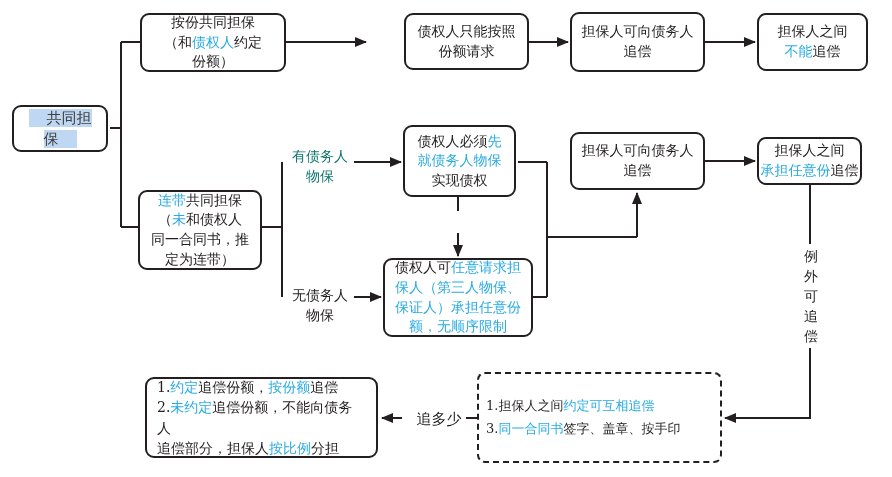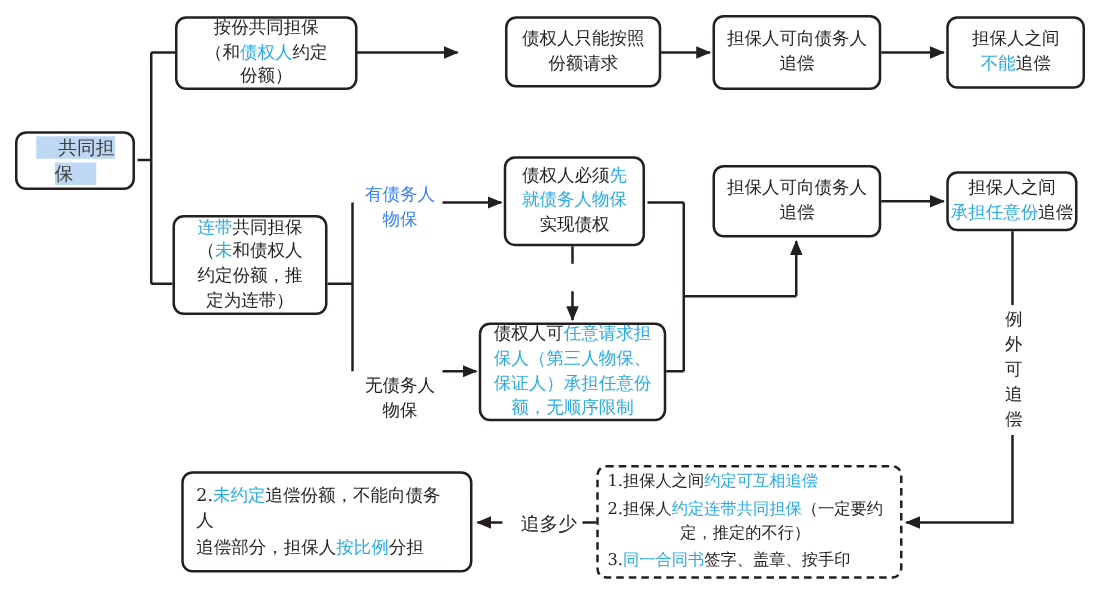--- a/index.html
+++ b/index.html
@@ -19,23 +19,23 @@
   .listbox{flex-direction:column;align-items:flex-start;justify-content:center;padding:4px 10px;}
   .listbox .item{display:block;white-space:pre-line;text-align:left;}
   .dashedbox{border-style:dashed;border-radius:8px;font-size:13px;line-height:1.4;padding:4px 7px;}
   .dashedbox .item{margin:2px 0;text-align:center;}
   
   #n-root{left:12px;top:105px;width:96px;height:47px;font-size:15px;}
   #n-anfen{left:140px;top:13px;width:146px;height:59px;}
   #n-fene{left:368px;top:13px;width:125px;height:57px;margin-left:36px;}
   #n-zhtop{left:570px;top:12px;width:135px;height:60px;}
   #n-buneng{left:757px;top:13px;width:111px;height:58px;}
-  #n-liandai{left:138px;top:172px;width:124px;height:80px;}
-  #l-you{left:287px;top:146px;width:66px;height:42px;color:#3b82f6;}
-  #l-wu{left:287px;top:299px;width:66px;height:42px;}
+  #n-liandai{left:138px;top:190px;width:124px;height:80px;}
+  #l-you{left:287px;top:146px;width:66px;height:42px;color:#0f766e;}
+  #l-wu{left:287px;top:285px;width:66px;height:42px;}
   #n-xian{left:403px;top:125px;width:113px;height:72px;}
   #l-shixian{left:383px;top:211px;width:152px;height:22px;}
   #n-renyi{left:383px;top:258px;width:150px;height:79px;}
   #n-zhmid{left:570px;top:132px;width:135px;height:58px;}
   #n-yuanze{left:757px;top:137px;width:105px;height:48px;}
   #l-liwai{left:799px;top:246px;width:24px;height:100px;line-height:20px;}
   #n-exception{left:477px;top:372px;width:245px;height:91px;}
   #n-zhui{left:145px;top:377px;width:233px;height:81px;line-height:1.45;}
   #l-zhuiduoshao{left:412px;top:408px;width:54px;height:22px;font-size:15px;}
 </style>
@@ -89,21 +89,21 @@
   </div>
 
   <div class="node" id="n-buneng">
     <div class="txt"><span>担保人之间
 </span><span class="blue">不能</span><span>追偿</span></div>
   </div>
 
   <div class="node" id="n-liandai">
     <div class="txt"><span class="blue">连带</span><span>共同担保
 （</span><span class="blue">未</span><span>和债权人
-约定份额，推
+同一合同书，推
 定为连带）</span></div>
   </div>
 
   <div class="label" id="l-you">
     <div class="txt"><span>有债务人
 物保</span></div>
   </div>
 
   <div class="label" id="l-wu">
     <div class="txt"><span>无债务人
@@ -137,26 +137,25 @@
   <div class="label" id="l-liwai">
     <div class="txt"><span>例
 外
 可
 追
 偿</span></div>
   </div>
 
   <div class="node listbox dashedbox" id="n-exception">
     <div class="item"><span>1.担保人之间</span><span class="blue">约定可互相追偿</span></div>
-    <div class="item"><span>2.担保人</span><span class="blue">约定连带共同担保</span><span>（一定要约
-定，推定的不行）</span></div>
     <div class="item"><span>3.</span><span class="blue">同一合同书</span><span>签字、盖章、按手印</span></div>
   </div>
 
   <div class="node listbox" id="n-zhui">
+    <div class="item"><span>1.</span><span class="blue">约定</span><span>追偿份额，</span><span class="blue">按份额</span><span>追偿</span></div>
     <div class="item"><span>2.</span><span class="blue">未约定</span><span>追偿份额，不能向债务人
 追偿部分，担保人</span><span class="blue">按比例</span><span>分担</span></div>
   </div>
 
   <div class="label" id="l-zhuiduoshao">
     <div class="txt"><span>追多少</span></div>
   </div>
 
 </div>
 

